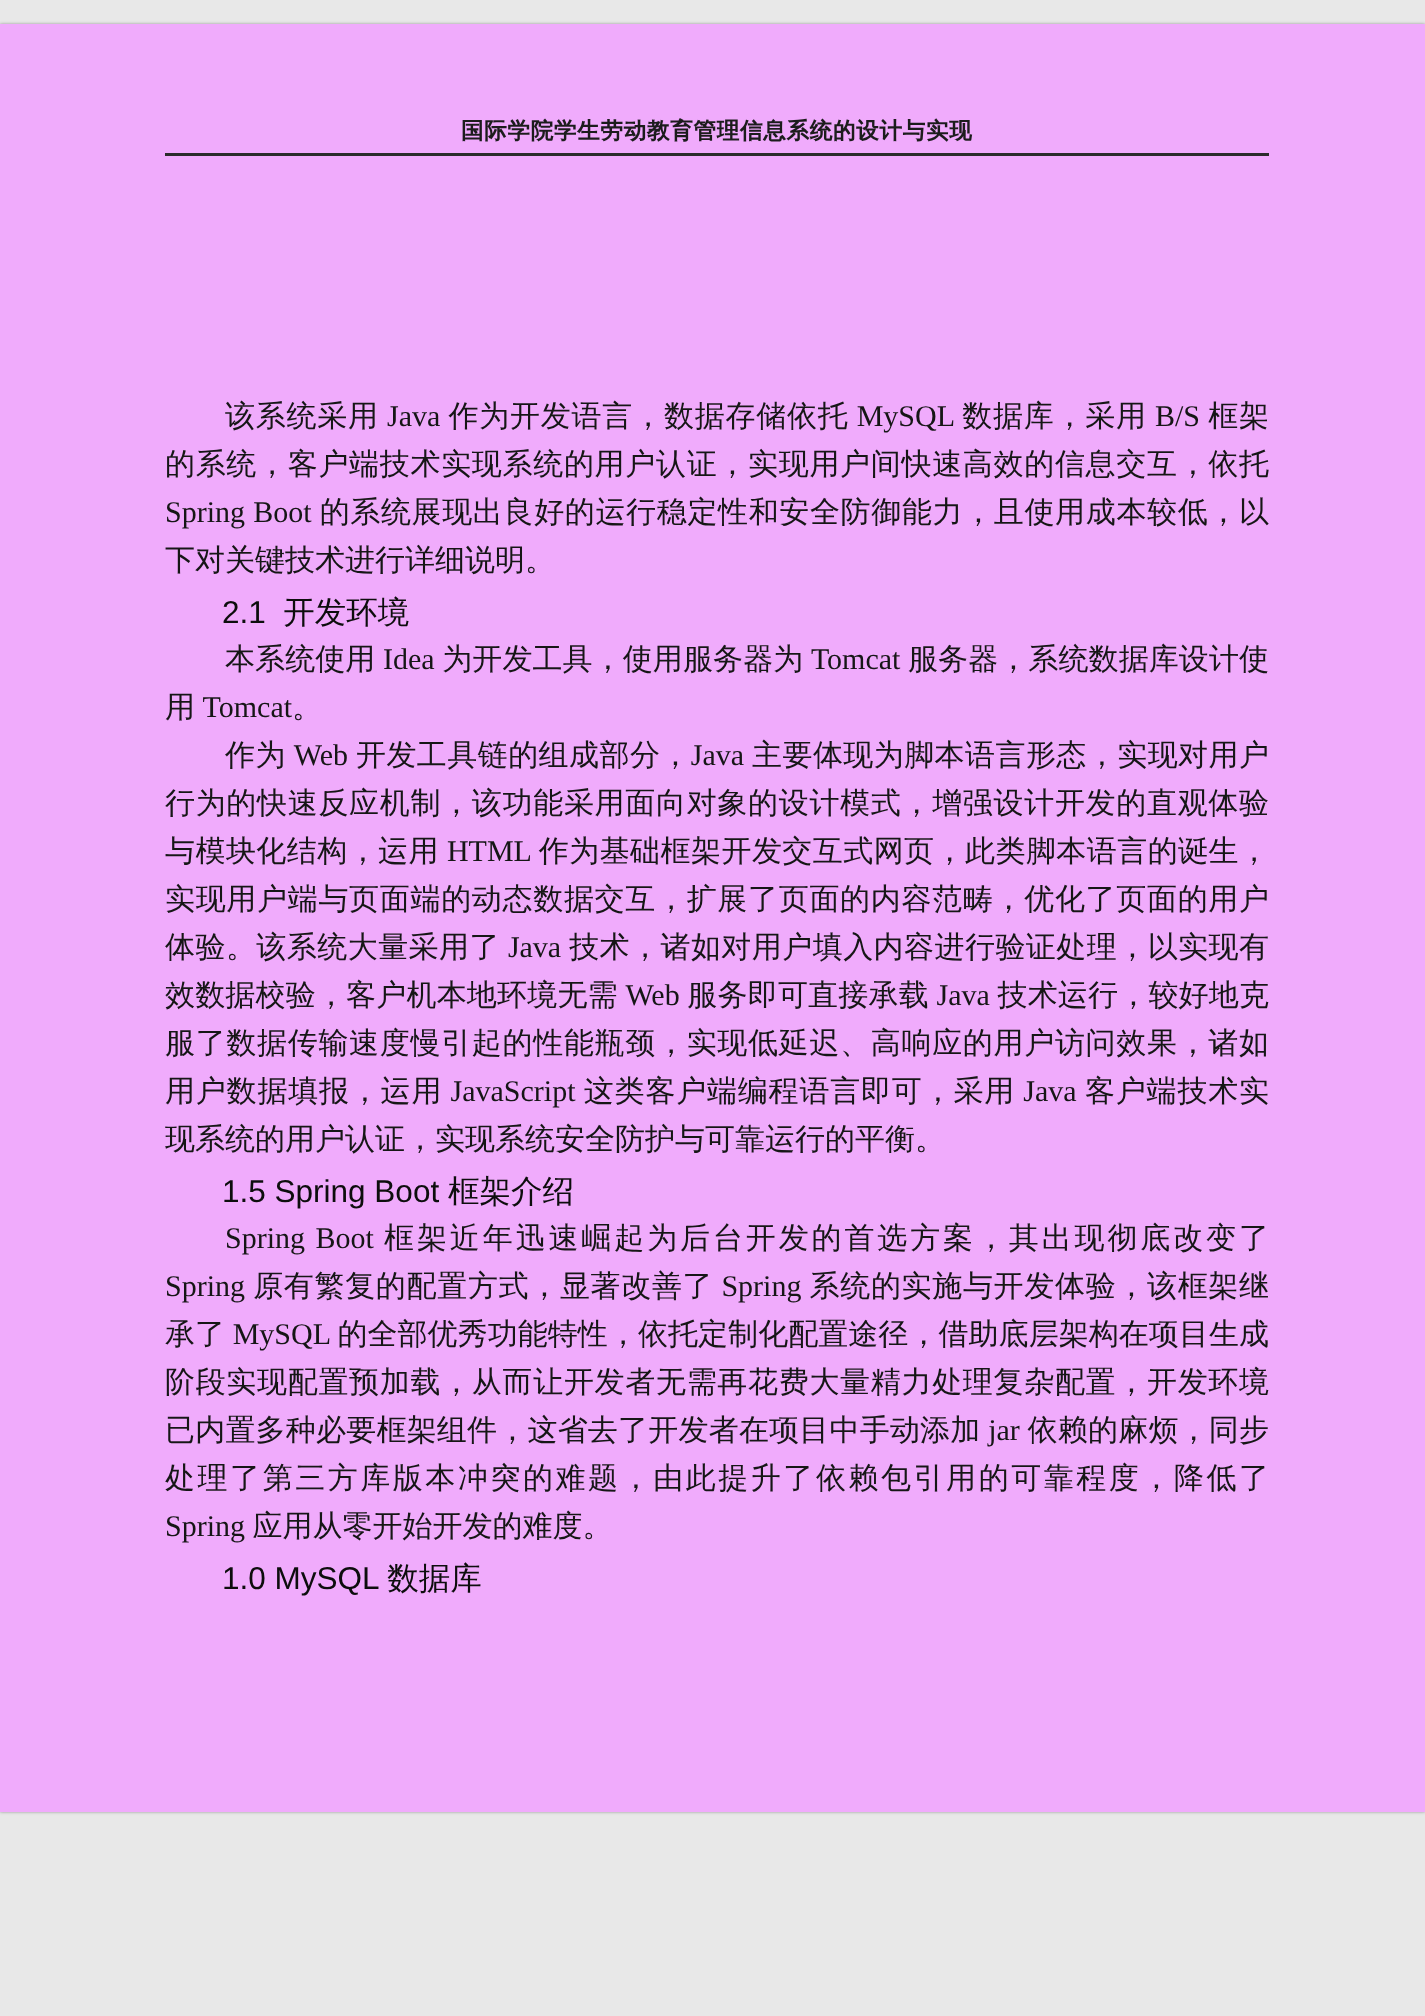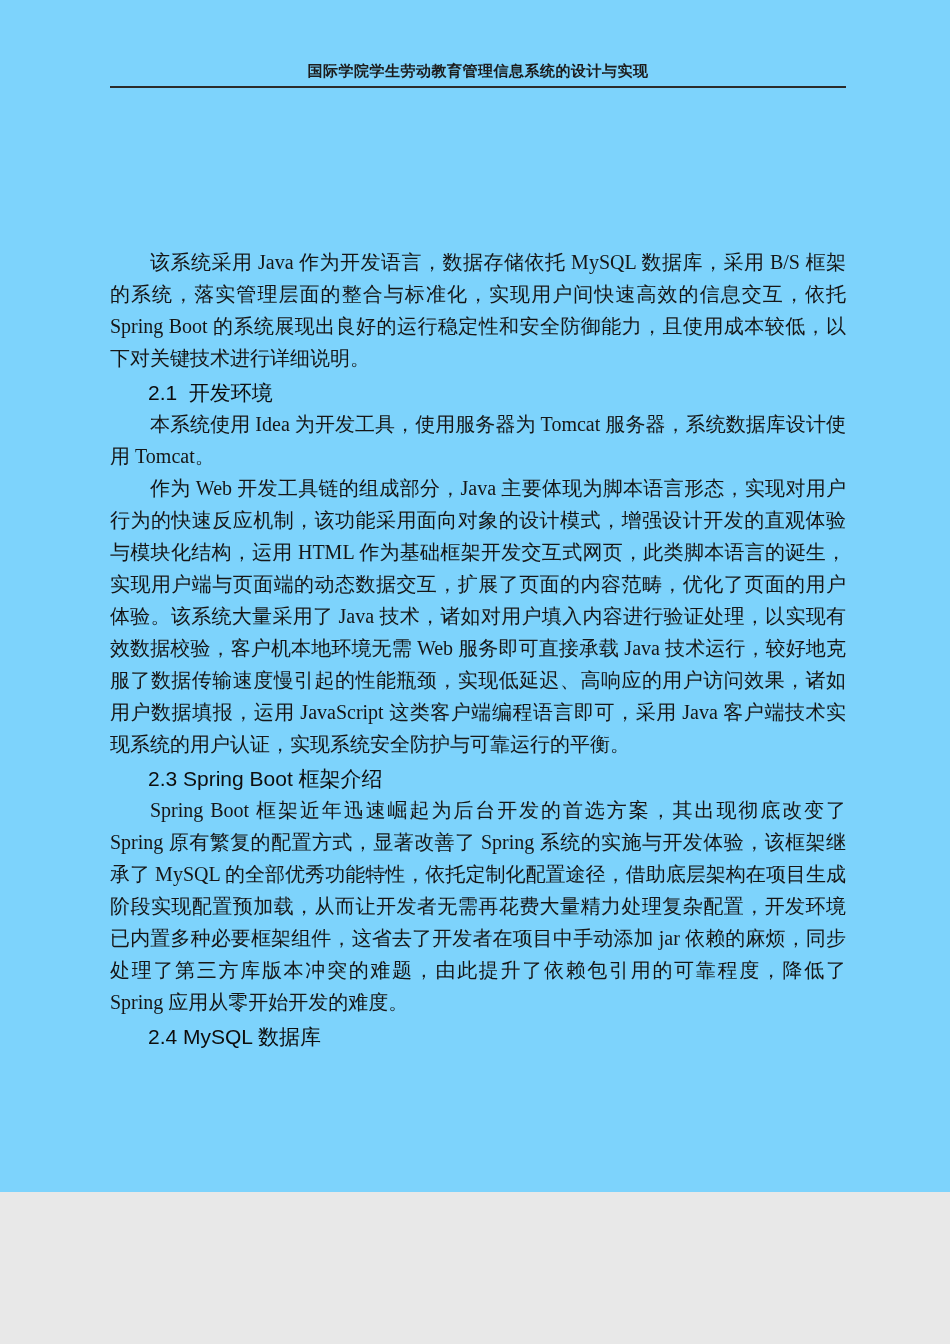--- a/index.html
+++ b/index.html
@@ -4,22 +4,22 @@
 <style>
   html, body {
     margin: 0;
     padding: 0;
     background: #e8e8e8;
   }
   .page {
     position: relative;
     width: 950px;
     height: 1192px;
-    margin: 0 auto;
-    background: #7dd3fc;
+    margin: 16px auto;
+    background: #f0abfc;
     box-shadow: 0 0 2px rgba(0,0,0,0.35);
     font-family: "Liberation Serif", "DejaVu Serif", serif;
     color: #161616;
     overflow: hidden;
   }
   .page-header {
     position: absolute;
     top: 62px;
     left: 110px;
     width: 736px;
@@ -86,34 +86,34 @@
 
 <div class="page">
 
   <header class="page-header">
     <div class="header-title">国际学院学生劳动教育管理信息系统的设计与实现</div>
   </header>
 
   <main class="content">
 
 
-    <p class="body-para">该系统采用 Java 作为开发语言，数据存储依托 MySQL 数据库，采用 B/S 框架的系统，落实管理层面的整合与标准化，实现用户间快速高效的信息交互，依托 Spring Boot 的系统展现出良好的运行稳定性和安全防御能力，且使用成本较低，以下对关键技术进行详细说明。</p>
+    <p class="body-para">该系统采用 Java 作为开发语言，数据存储依托 MySQL 数据库，采用 B/S 框架的系统，客户端技术实现系统的用户认证，实现用户间快速高效的信息交互，依托 Spring Boot 的系统展现出良好的运行稳定性和安全防御能力，且使用成本较低，以下对关键技术进行详细说明。</p>
 
     <h2 class="section-heading">2.1  开发环境</h2>
 
     <p class="body-para">本系统使用 Idea 为开发工具，使用服务器为 Tomcat 服务器，系统数据库设计使用 Tomcat。</p>
 
 
     <p class="body-para">作为 Web 开发工具链的组成部分，Java 主要体现为脚本语言形态，实现对用户行为的快速反应机制，该功能采用面向对象的设计模式，增强设计开发的直观体验与模块化结构，运用 HTML 作为基础框架开发交互式网页，此类脚本语言的诞生，实现用户端与页面端的动态数据交互，扩展了页面的内容范畴，优化了页面的用户体验。该系统大量采用了 Java 技术，诸如对用户填入内容进行验证处理，以实现有效数据校验，客户机本地环境无需 Web 服务即可直接承载 Java 技术运行，较好地克服了数据传输速度慢引起的性能瓶颈，实现低延迟、高响应的用户访问效果，诸如用户数据填报，运用 JavaScript 这类客户端编程语言即可，采用 Java 客户端技术实现系统的用户认证，实现系统安全防护与可靠运行的平衡。</p>
 
-    <h2 class="section-heading">2.3 Spring Boot 框架介绍</h2>
+    <h2 class="section-heading">1.5 Spring Boot 框架介绍</h2>
 
     <p class="body-para">Spring Boot 框架近年迅速崛起为后台开发的首选方案，其出现彻底改变了 Spring 原有繁复的配置方式，显著改善了 Spring 系统的实施与开发体验，该框架继承了 MySQL 的全部优秀功能特性，依托定制化配置途径，借助底层架构在项目生成阶段实现配置预加载，从而让开发者无需再花费大量精力处理复杂配置，开发环境已内置多种必要框架组件，这省去了开发者在项目中手动添加 jar 依赖的麻烦，同步处理了第三方库版本冲突的难题，由此提升了依赖包引用的可靠程度，降低了 Spring 应用从零开始开发的难度。</p>
 
-    <h2 class="section-heading">2.4 MySQL 数据库</h2>
+    <h2 class="section-heading">1.0 MySQL 数据库</h2>
 
   </main>
 
   <footer class="page-footer">
     <div class="page-number">2</div>
   </footer>
 
 </div>
 
 </body></html>

